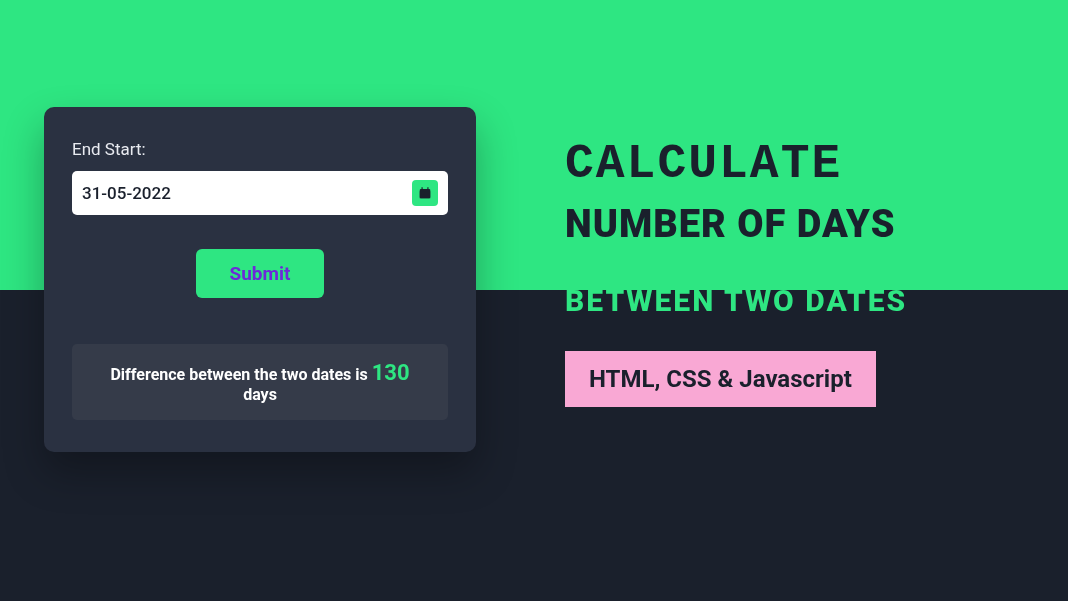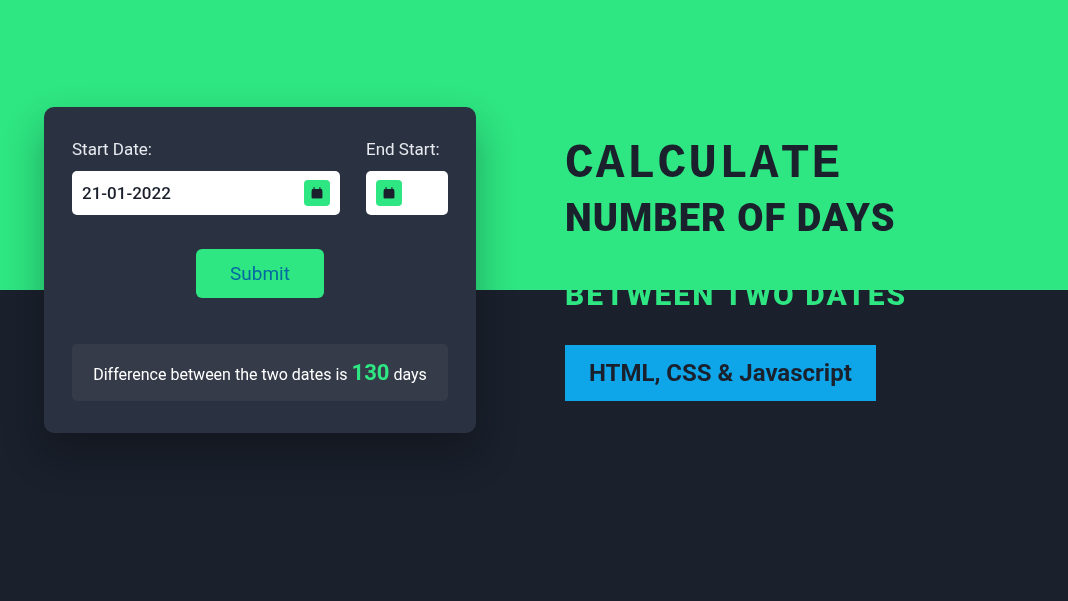--- a/index.html
+++ b/index.html
@@ -94,40 +94,40 @@
     }
 
     .submit-row {
       display: flex;
       justify-content: center;
       margin-bottom: 46px;
     }
 
     .submit-button {
       background: #2ee682;
-      color: #0369a1;
+      color: #6d28d9;
       border: none;
       border-radius: 6px;
       padding: 13px 34px;
       font-size: 19px;
-      font-weight: 400;
+      font-weight: 700;
       cursor: pointer;
     }
 
     .result-bar {
       background: #353b49;
       border-radius: 5px;
       padding: 16px 20px;
       text-align: center;
     }
 
     .result-text {
       color: #ffffff;
       font-size: 16px;
-      font-weight: 400;
+      font-weight: 700;
     }
 
     .result-number {
       color: #2ee682;
       font-size: 22px;
       font-weight: 700;
       margin-top: 48px;
     }
 
     .title-section {
@@ -144,68 +144,55 @@
       letter-spacing: 2px;
       line-height: 1.0;
       font-family: Liberation Mono, monospace;
     }
 
     .title-line2 {
       font-size: 38px;
       font-weight: 900;
       color: #1a202c;
       letter-spacing: 1px;
-      margin-top: 10px;
+      margin-top: 16px;
       line-height: 1.1;
     }
 
     .title-line3 {
       font-size: 30px;
       font-weight: 800;
       color: #2ee682;
       letter-spacing: 2px;
       margin-top: 38px;
       line-height: 1.1;
     }
 
     .tech-badge {
       display: inline-block;
-      background: #0ea5e9;
+      background: #f9a8d4;
       color: #1a202c;
       font-size: 24px;
       font-weight: 700;
       padding: 14px 24px;
       margin-top: 34px;
     }
   </style>
 </head>
 <body>
 
 <div class="background-top"></div>
 <div class="background-bottom"></div>
 
 <div class="card">
   <div class="date-row">
     <div class="date-group">
-      <label class="date-label">Start Date:</label>
-      <div class="date-input-wrapper">
-        <input class="date-input" type="text" value="21-01-2022" style="">
-        <div class="calendar-icon">
-          <svg width="14" height="14" viewBox="0 0 24 24" fill="#1a202c">
-            <rect x="3" y="5" width="18" height="16" rx="2" fill="#1a202c"></rect>
-            <rect x="3" y="9" width="18" height="12" rx="0" fill="#1a202c"></rect>
-            <line x1="7" y1="2" x2="7" y2="6" stroke="#1a202c" stroke-width="2"></line>
-            <line x1="17" y1="2" x2="17" y2="6" stroke="#1a202c" stroke-width="2"></line>
-          </svg>
-        </div>
-      </div>
-    </div>
-    <div class="date-group">
       <label class="date-label">End Start:</label>
       <div class="date-input-wrapper">
+        <input class="date-input" type="text" value="31-05-2022" style="">
         <div class="calendar-icon">
           <svg width="14" height="14" viewBox="0 0 24 24" fill="#1a202c">
             <rect x="3" y="5" width="18" height="16" rx="2" fill="#1a202c"></rect>
             <rect x="3" y="9" width="18" height="12" rx="0" fill="#1a202c"></rect>
             <line x1="7" y1="2" x2="7" y2="6" stroke="#1a202c" stroke-width="2"></line>
             <line x1="17" y1="2" x2="17" y2="6" stroke="#1a202c" stroke-width="2"></line>
           </svg>
         </div>
       </div>
     </div>

